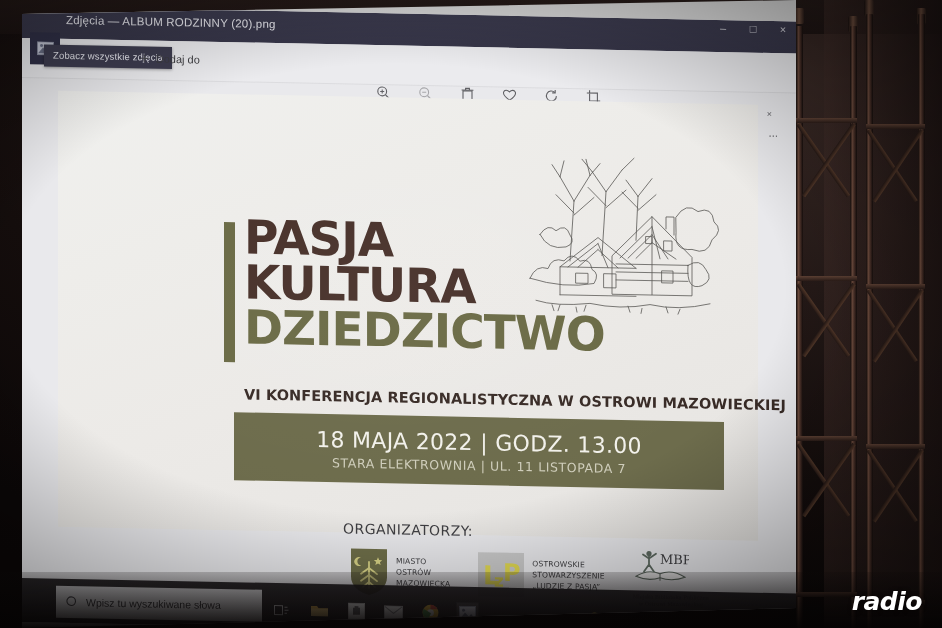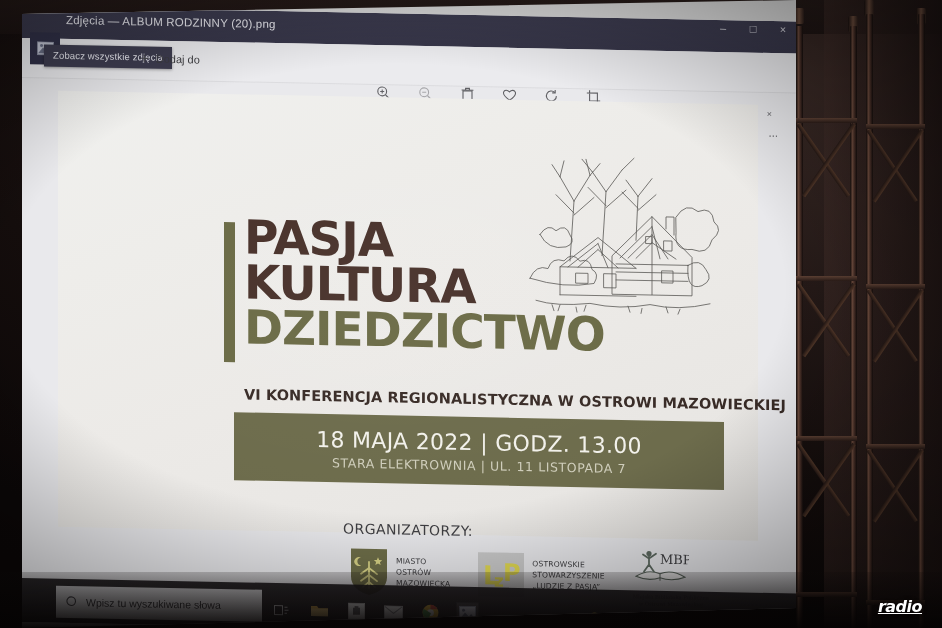--- a/index.html
+++ b/index.html
@@ -278,22 +278,22 @@
   .clock { display: flex; flex-direction: column; line-height: 1.25; text-align: right; font-size: 6.6px; }
 
   
   .watermark {
     position: absolute; right: 20px; bottom: 14px;
     color: #ffffff; text-align: left; z-index: 40;
     text-shadow: 0 1px 5px rgba(0,0,0,.55);
   }
   .wm-radio {
     font-family: "DejaVu Sans", sans-serif;
-    font-style: italic; font-weight: 700; font-size: 16px;
-    letter-spacing: -.5px; margin-left: 14px; line-height: .95; text-decoration: underline;
+    font-style: italic; font-weight: 700; font-size: 25px;
+    letter-spacing: -.5px; margin-left: 14px; line-height: .95;
   }
   .wm-nadzieja {
     font-family: "DejaVu Sans", sans-serif;
     font-weight: 700; font-size: 42px; letter-spacing: -1px; line-height: .95;
   }
 
   
   .vignette {
     position: absolute; inset: 0; pointer-events: none;
     background: radial-gradient(75% 65% at 42% 46%, rgba(255,255,255,.045) 0%, rgba(0,0,0,0) 55%, rgba(0,0,0,.42) 100%);

